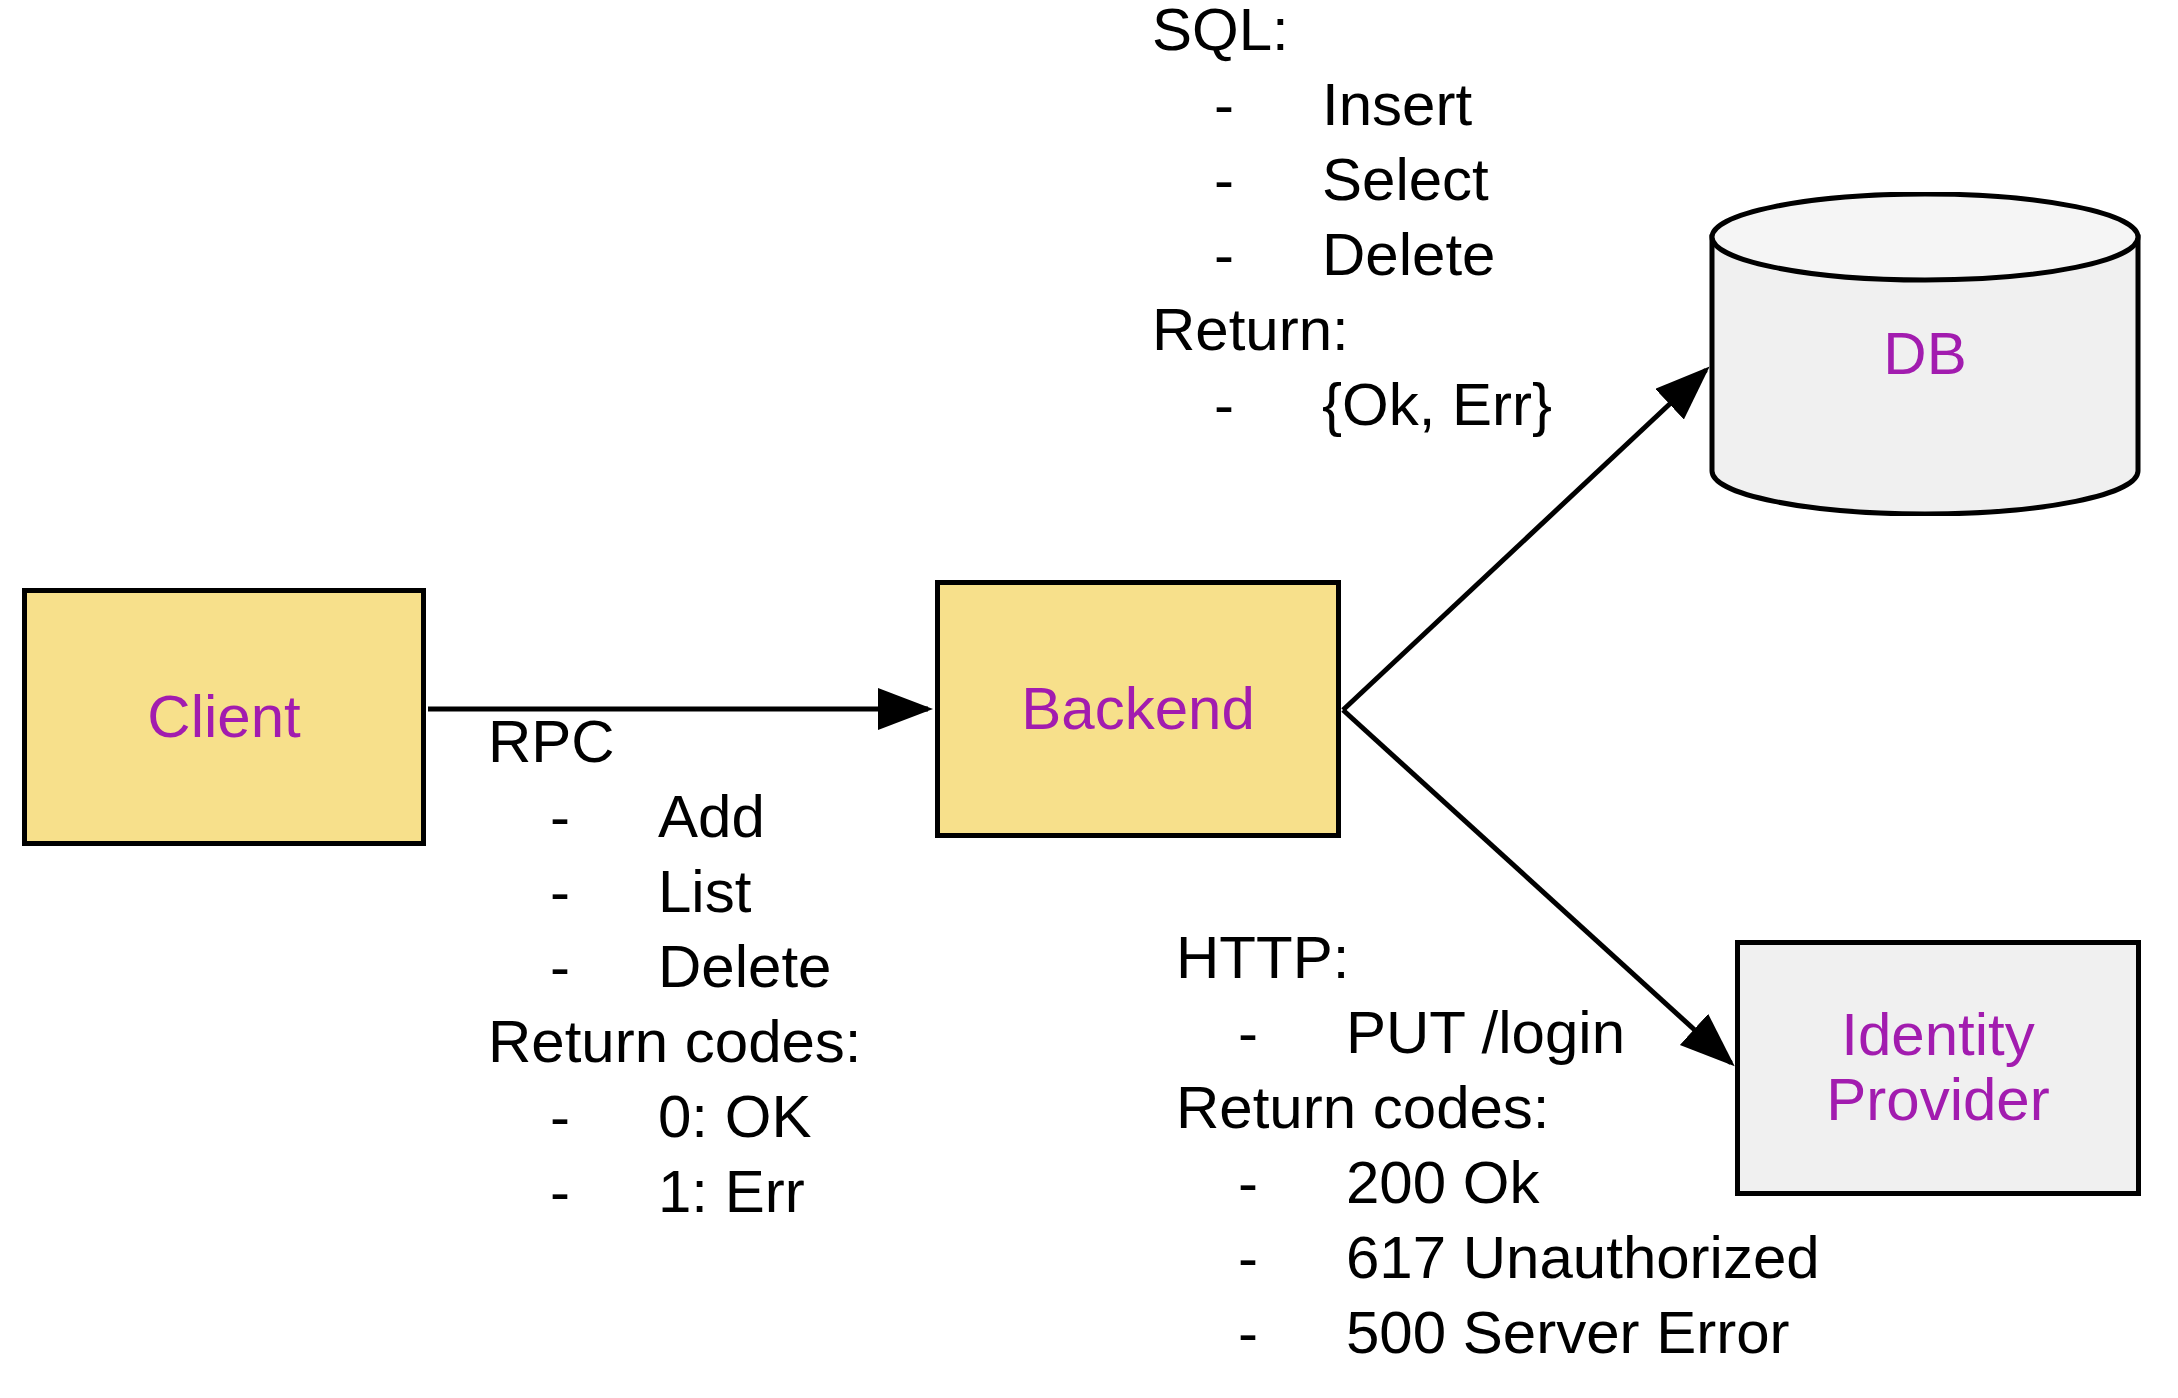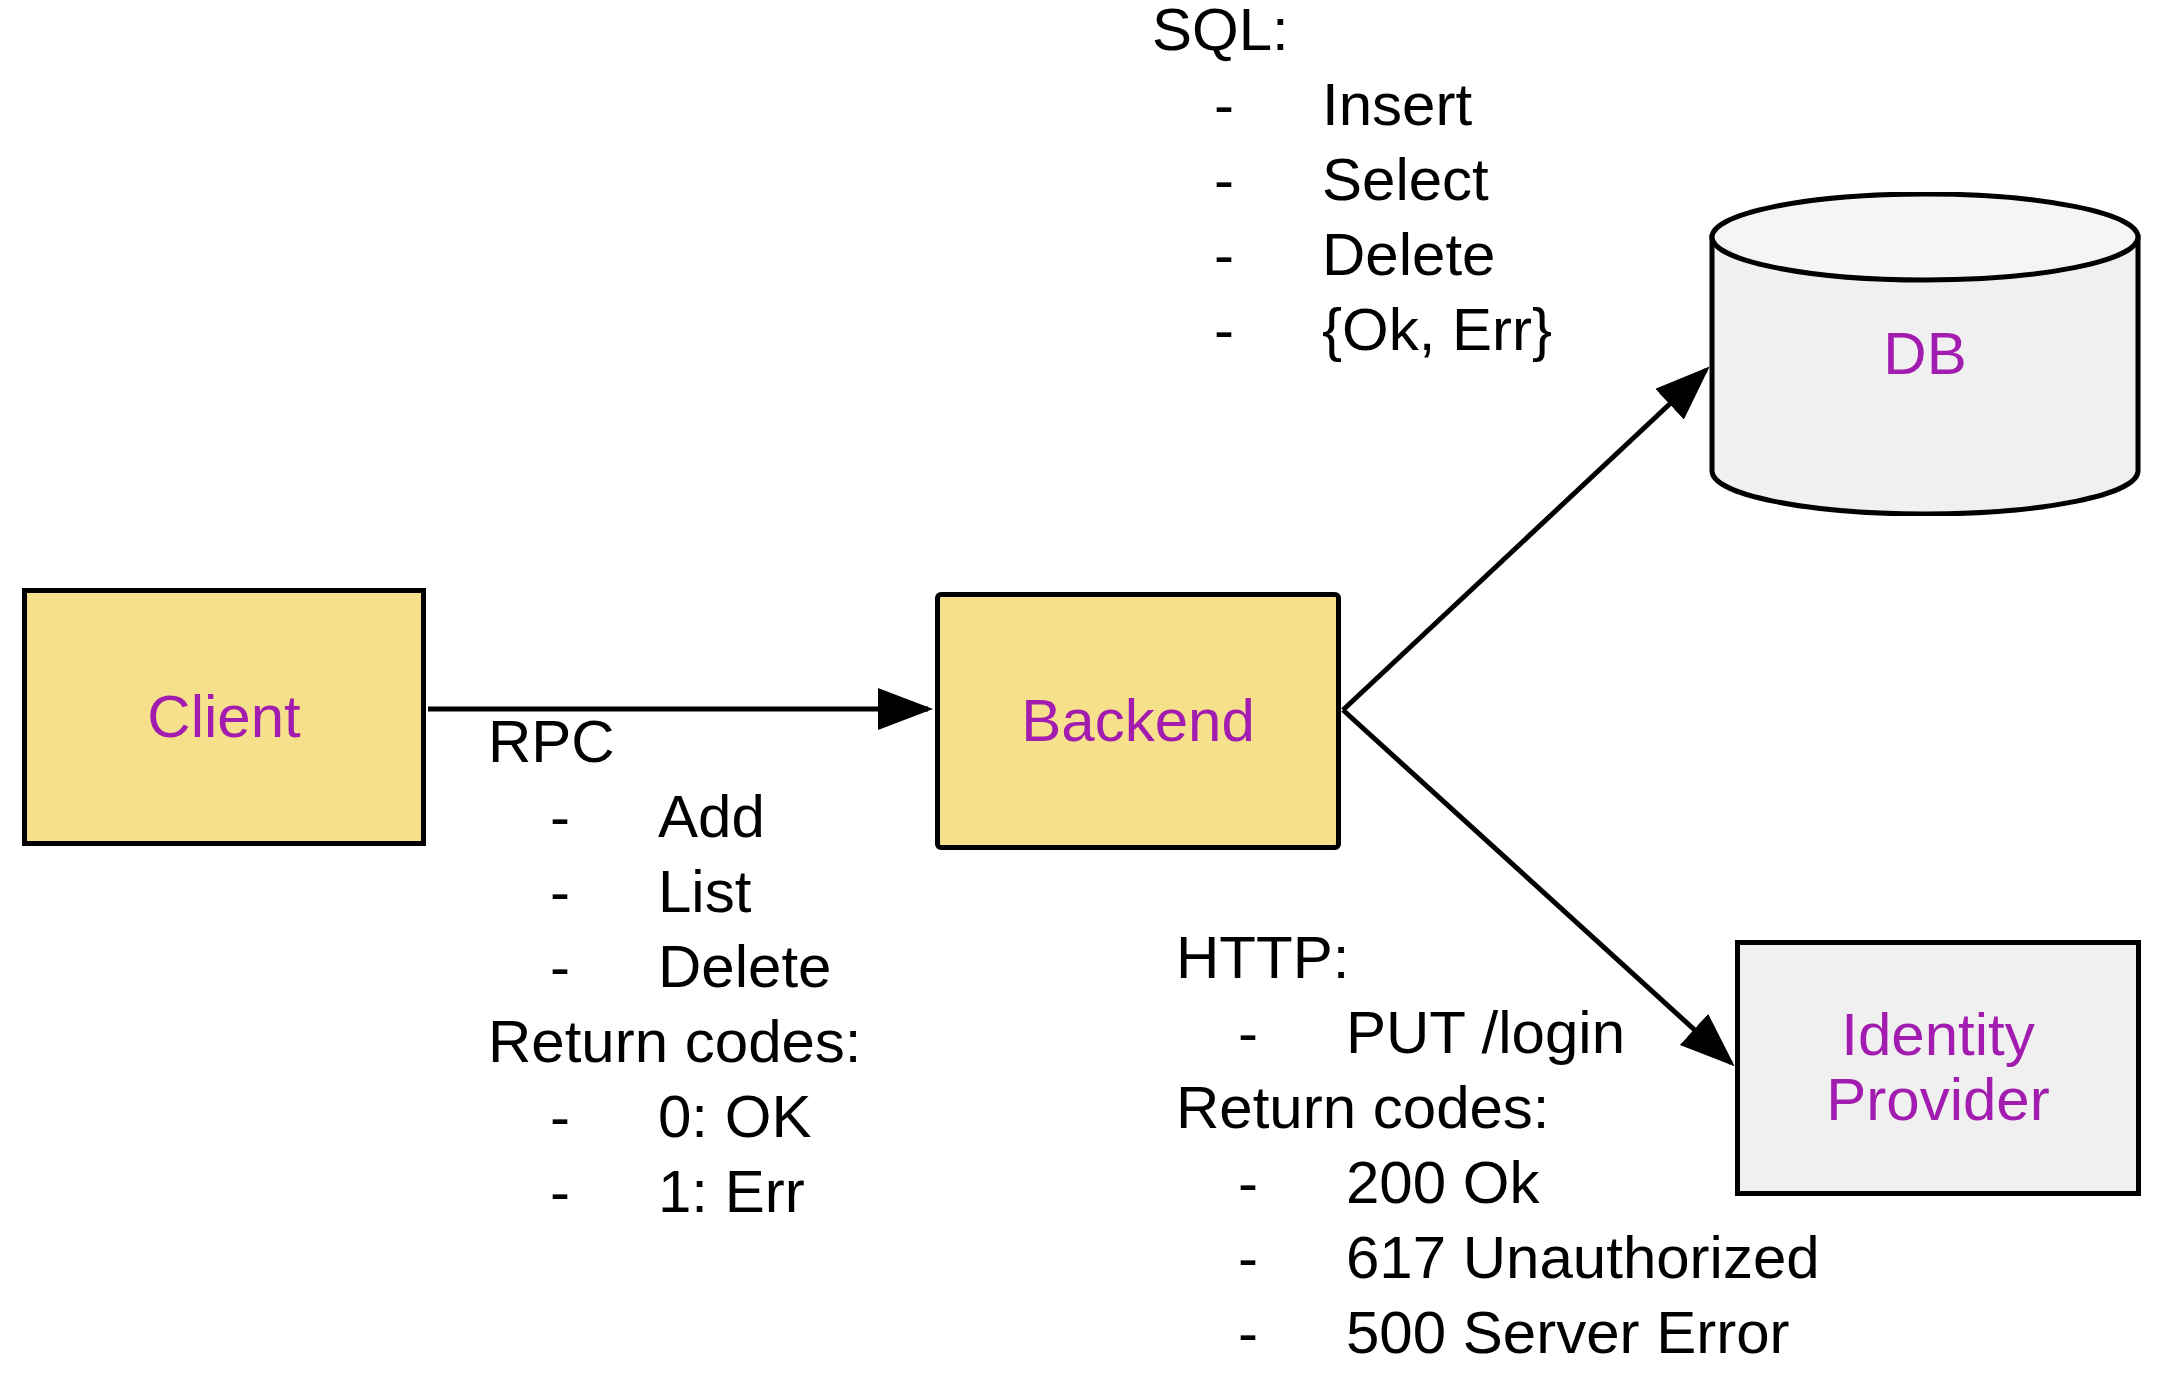--- a/index.html
+++ b/index.html
@@ -45,21 +45,21 @@
   .node-yellow {
     background: #F7E08B;
   }
   .node-gray {
     background: #F0F0F0;
   }
   #node-client {
     left: 22px;  top: 588px;  width: 404px;  height: 258px;
   }
   #node-backend {
-    left: 935px; top: 592px;  width: 406px;  height: 258px; border-radius: 6px;
+    left: 935px; top: 580px;  width: 406px;  height: 258px;
   }
   #node-identity-provider {
     left: 1735px; top: 940px; width: 406px;  height: 256px;
   }
   
   #node-db {
     left: 1708px;
     top: 192px;
     width: 434px;
     height: 324px;
@@ -155,20 +155,21 @@
       <span>Insert</span>
     </span>
     <span class="bullet">
       <span class="dash">-</span>
       <span>Select</span>
     </span>
     <span class="bullet">
       <span class="dash">-</span>
       <span>Delete</span>
     </span>
+    <span class="hdr">Return:</span>
     <span class="bullet">
       <span class="dash">-</span>
       <span>{Ok, Err}</span>
     </span>
   </div>
 
   <div class="ann" id="ann-rpc">
     <span class="hdr">RPC</span>
     <span class="bullet">
       <span class="dash">-</span>

